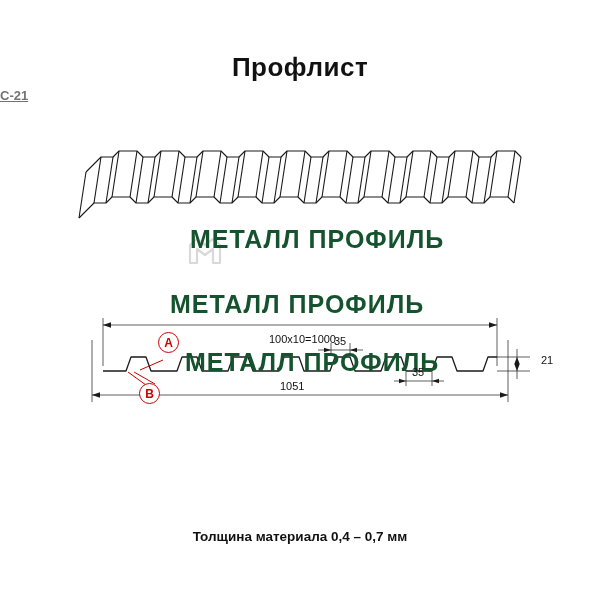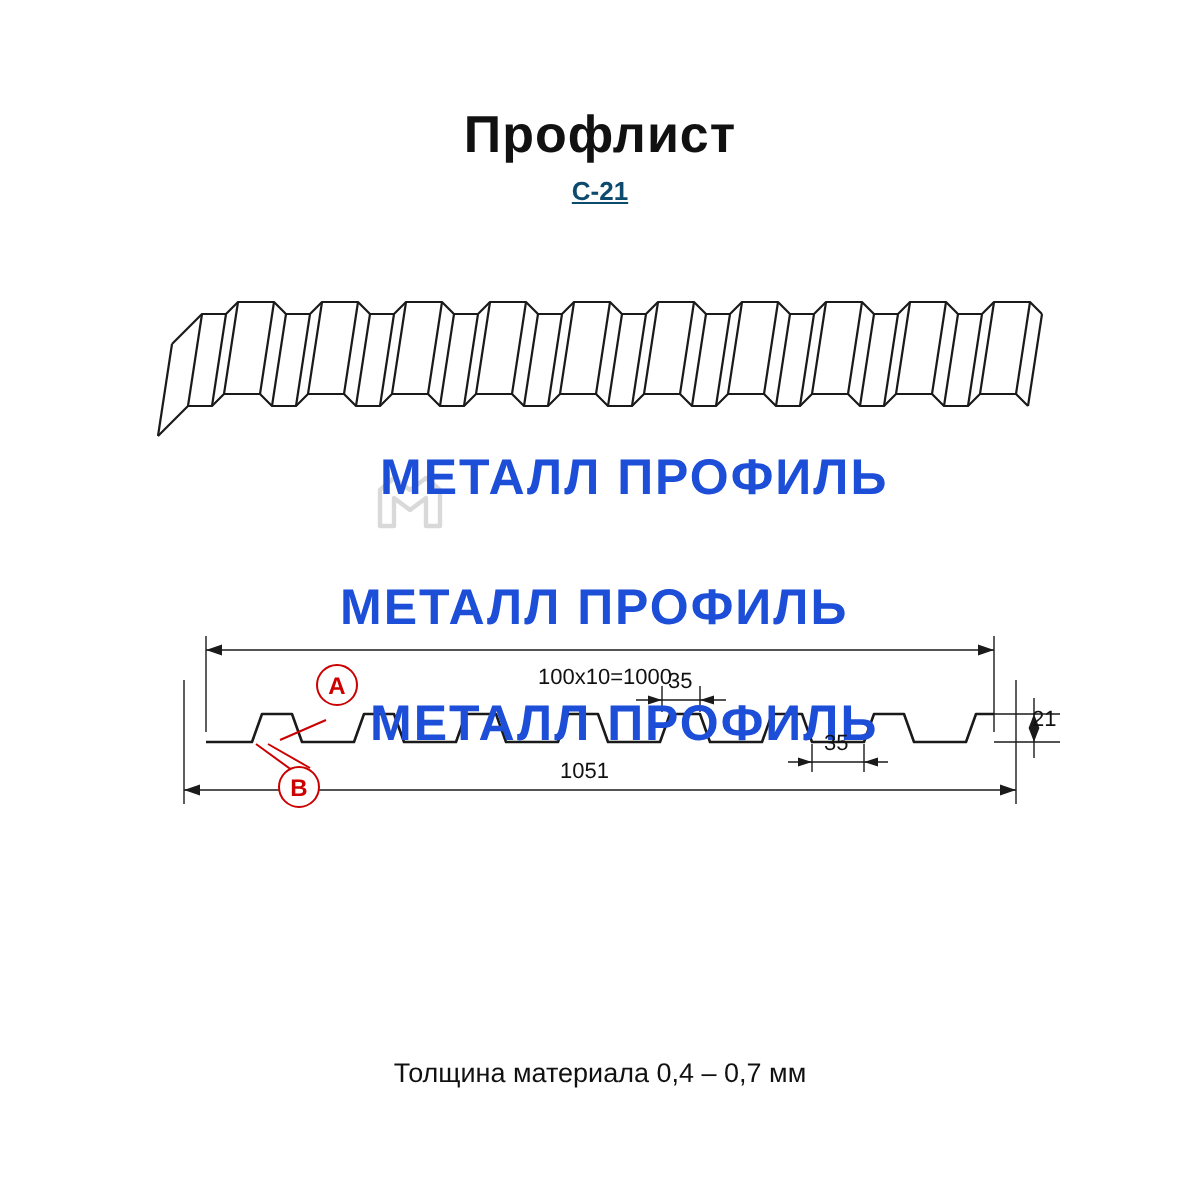--- a/index.html
+++ b/index.html
@@ -29,44 +29,43 @@
     font-size: 26px;
     font-weight: bold;
     letter-spacing: 0.5px;
     color: #111111;
   }
   .subtitle {
     position: absolute;
     top: 88px;
     left: 0;
     width: 600px;
-    text-align: center;
     font-size: 13px;
     font-weight: bold;
-    color: #0c4a6e;
+    color: #737373;
     text-decoration: underline;
   }
   .footer-note {
     position: absolute;
     top: 529px;
     left: 0;
     width: 600px;
     text-align: center;
     font-size: 13.5px;
-    font-weight: normal;
+    font-weight: bold;
     color: #111111;
   }
   .svg-layer {
     position: absolute;
     top: 0;
     left: 0;
   }
   .wm {
     position: absolute;
-    color: #1d4ed8;
+    color: #14532d;
     font-weight: bold;
     font-size: 25px;
     letter-spacing: 1px;
     white-space: nowrap;
     pointer-events: none;
     user-select: none;
   }
   .wm1 {
     top: 225px;
     left: 190px;
@@ -226,20 +225,20 @@
     <path d="M2 27 L2 9 L9 3 L17 9 L25 3 L32 9 L32 27 L25 27 L25 13 L17 19 L9 13 L9 27 Z" fill="none" stroke="#d9d9d9" stroke-width="2.2" stroke-linejoin="round"></path>
   </svg>
   <div class="wm wm1">МЕТАЛЛ ПРОФИЛЬ</div>
   <div class="wm wm2">МЕТАЛЛ ПРОФИЛЬ</div>
   <div class="wm wm3">МЕТАЛЛ ПРОФИЛЬ</div>
 
   <div class="dim-text" style="top:305px; left:269px;margin-top:28px;">100х10=1000</div>
   <div class="dim-text" style="top:335px; left:334px;">35</div>
   <div class="dim-text" style="top:366px; left:412px;">35</div>
   <div class="dim-text" style="top:380px; left:280px;">1051</div>
-  <div class="dim-text" style="top:354px; left:516px;">21</div>
+  <div class="dim-text" style="top:354px; left:541px;">21</div>
 
   <div class="letter-badge" style="top:332px; left:158px;">A</div>
   <div class="letter-badge" style="top:383px; left:139px;">B</div>
 
   <div class="footer-note">Толщина материала 0,4 – 0,7 мм</div>
 
 </div>
 
 </body></html>

